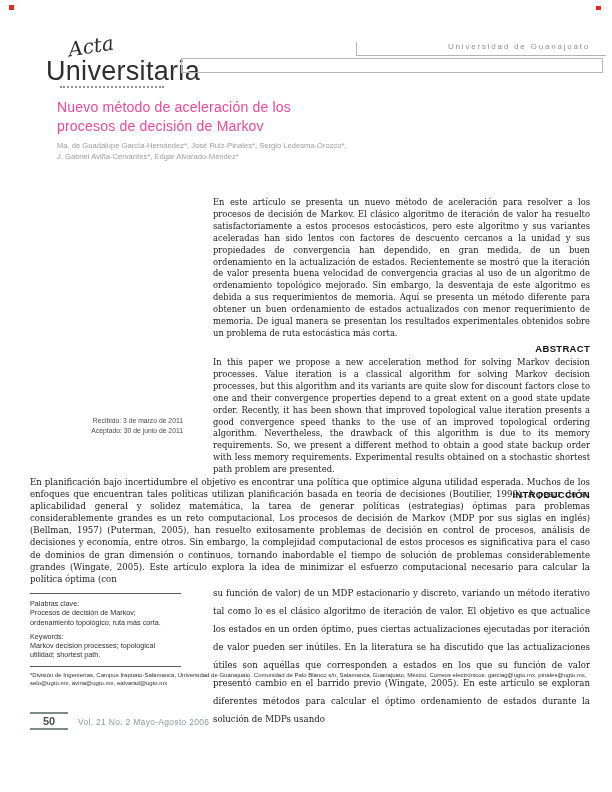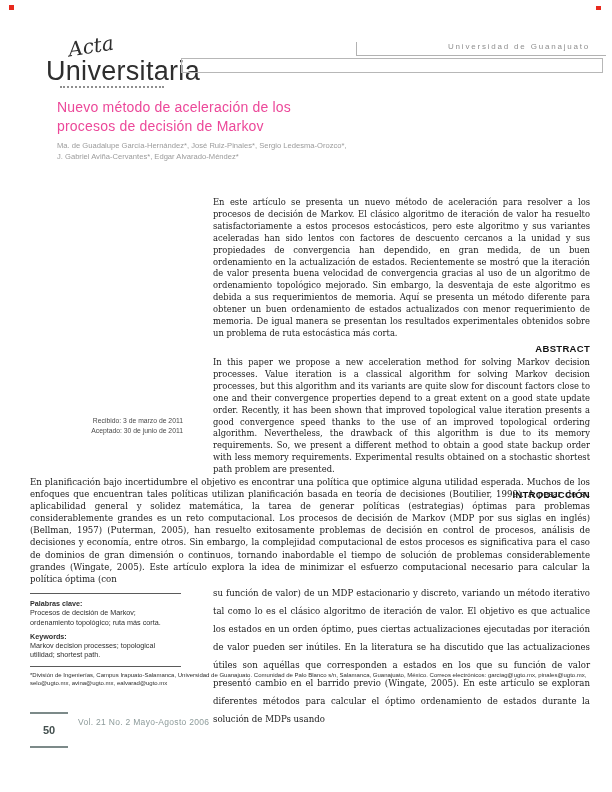--- a/index.html
+++ b/index.html
@@ -60,32 +60,32 @@
     font-family:"DejaVu Serif", serif; font-size:8.6px; line-height:18px;
     text-align:justify; color:#1a1a1a;
   }
 
   
   .keywords-block {
     position:absolute; left:30px; top:593px; width:151px;
     border-top:1px solid #5a5a5a; border-bottom:1px solid #5a5a5a;
     padding:5px 0 6px 0; font-size:7.2px; color:#2e2e2e; line-height:9.3px;
   }
-  .kw-label { font-weight:bold; }
+  .kw-label { font-weight:normal; }
   .kw-text { margin-bottom:5px; }
   .kw-text.last { margin-bottom:0; }
 
   
   .footnote { position:absolute; left:30px; top:672px; width:562px; font-size:6px; line-height:7.8px; color:#2e2e2e; }
 
   
   .footer-pagenum {
     position:absolute; left:30px; top:712px; width:38px; text-align:center;
     font-size:11px; font-weight:bold; color:#44504f;
-    border-top:2px solid #7c8a89; border-bottom:2px solid #7c8a89; padding:10px 0;
+    border-top:2px solid #7c8a89; border-bottom:2px solid #7c8a89; padding:1px 0;
   }
   .footer-vol { position:absolute; left:78px; top:717px; font-size:8.5px; color:#8d9b9a; letter-spacing:0.3px; white-space:nowrap; }
 </style>
 </head>
 <body>
 
 <div class="page">
 
   <div class="crop crop-tl"></div>
   <div class="crop crop-tr"></div>

